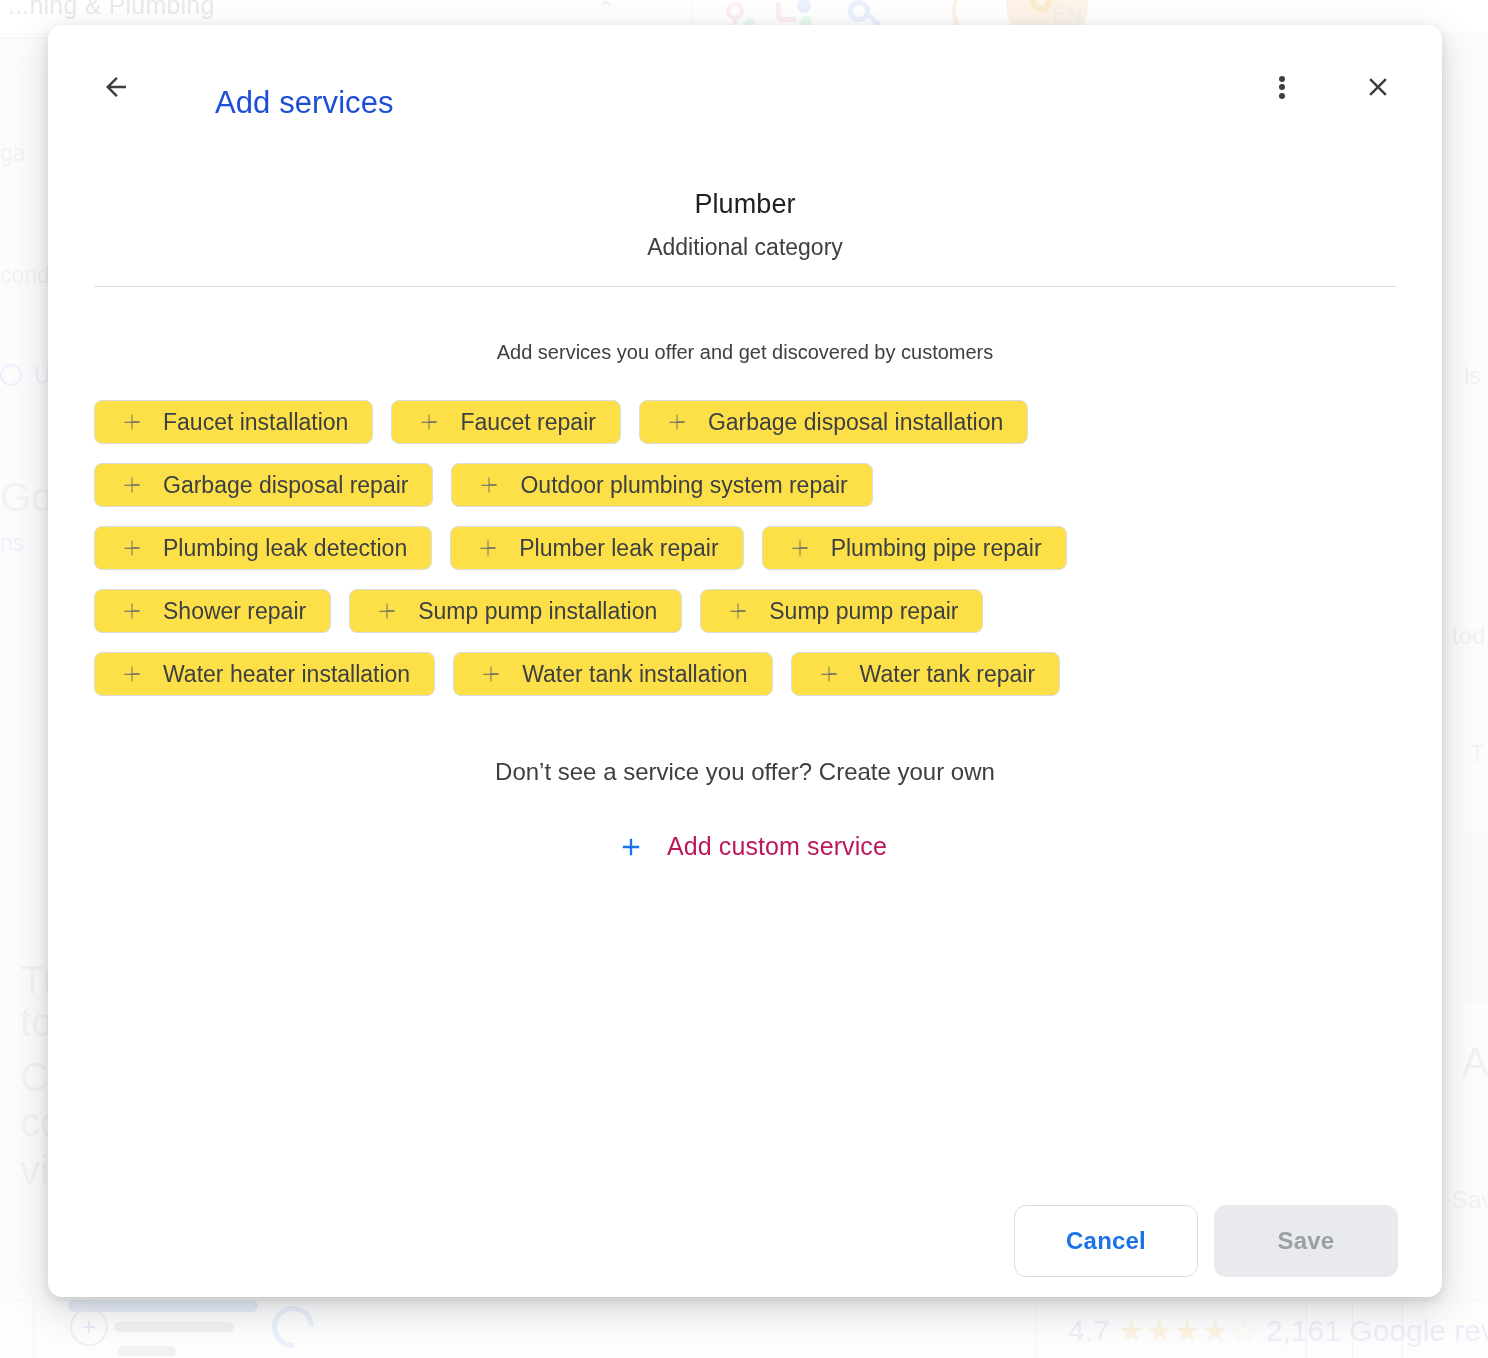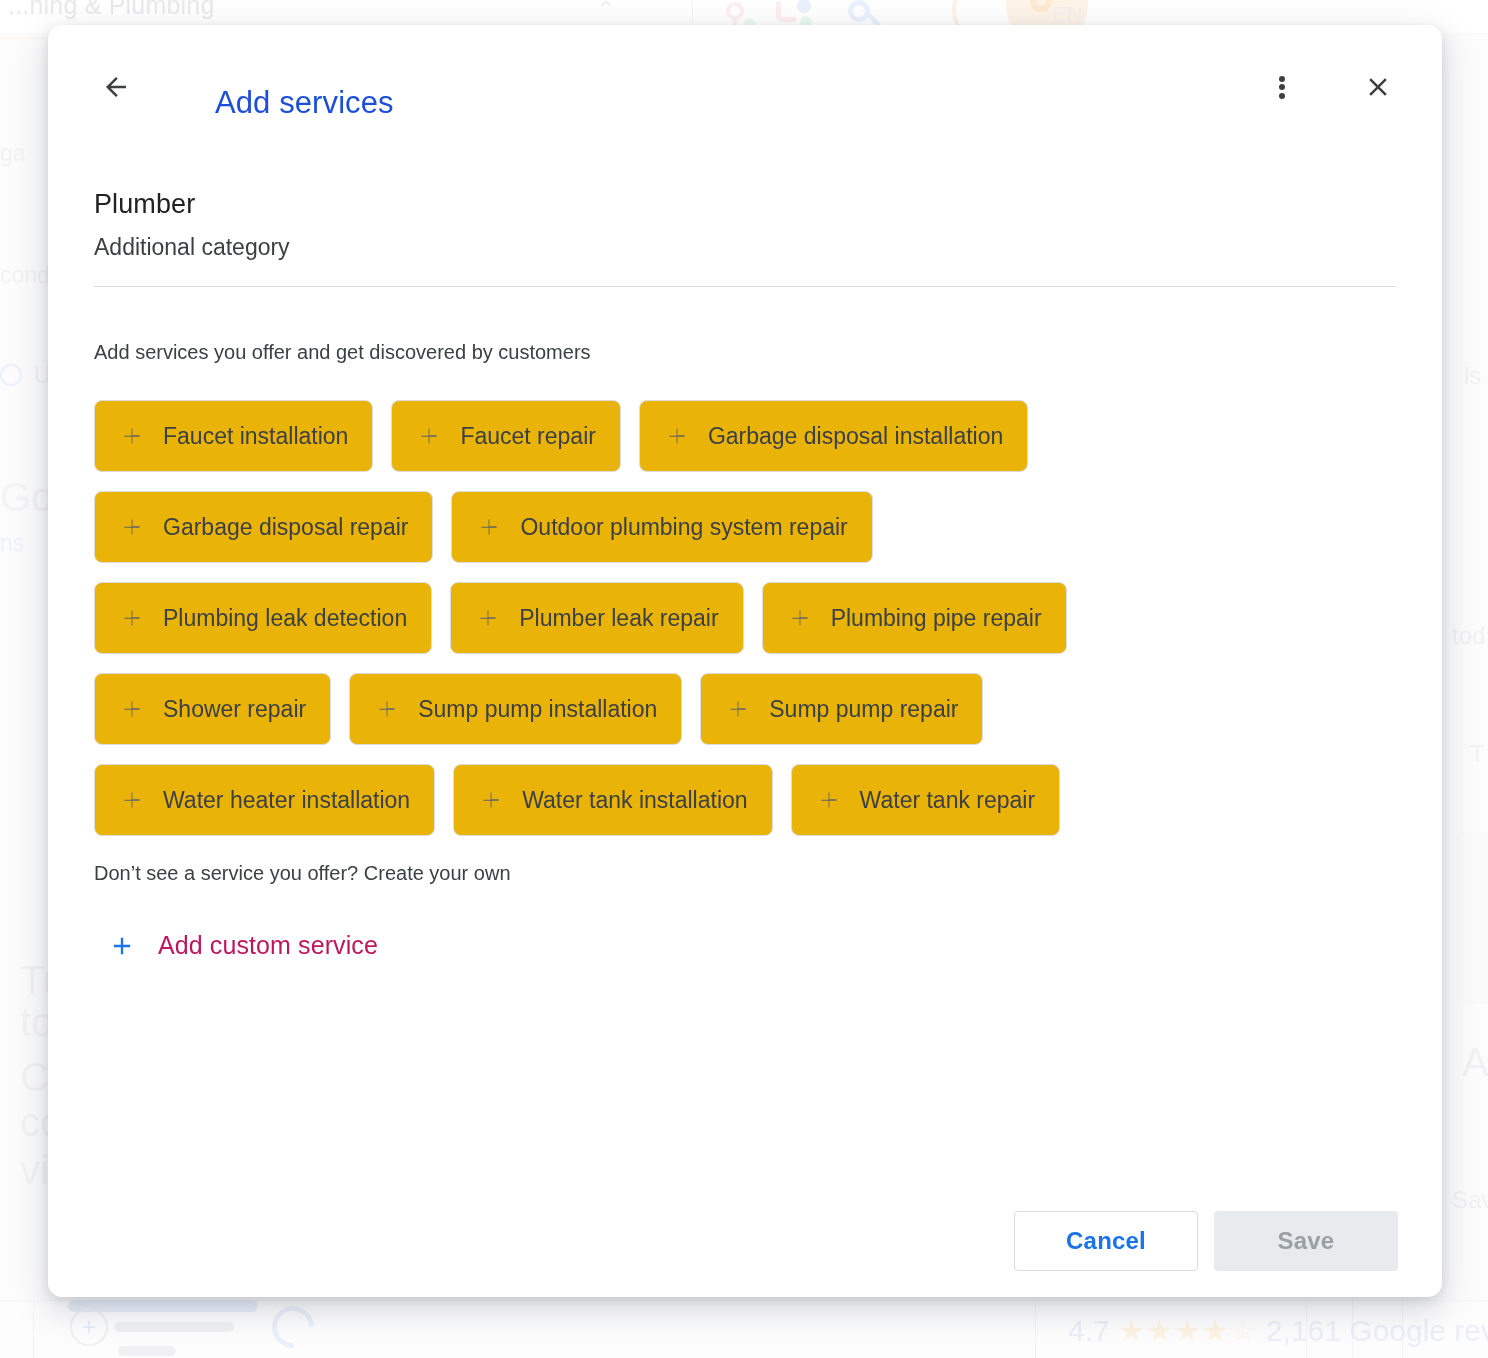--- a/index.html
+++ b/index.html
@@ -178,20 +178,21 @@
   }
   .kebab-dot {
     width: 6px; height: 6px;
     background: #3c4043;
     border-radius: 50%;
     margin: 2.5px 0;
   }
 
   .dlg-body {
     padding: 0 46px;
+    text-align: center;
   }
   .cat-name {
     font-size: 27px;
     color: #202124;
     margin-top: 46px;
     letter-spacing: .1px;
   }
   .cat-sub {
     font-size: 23px;
     color: #3c4043;
@@ -210,42 +211,42 @@
 
   .chip-rows { margin-top: 36px; }
   .chip-row {
     display: flex;
     gap: 18px;
     margin-bottom: 19px;
   }
   .chip {
     display: inline-flex;
     align-items: center;
-    height: 72px;
+    height: 44px;
     padding: 0 24px;
     border: 1px solid #dadce0;
     border-radius: 8px;
-    background: #eab308;
+    background: #fde047;
     cursor: pointer;
     white-space: nowrap;
   }
   .chip .plus {
     flex: none;
     margin-right: 18px;
     display: block;
   }
   .chip .chip-label {
     font-size: 23px;
     color: #3c4043;
   }
 
   .create-own {
-    font-size: 20px;
+    font-size: 24px;
     color: #3c4043;
-    margin-top: 26px;
+    margin-top: 62px;
   }
   .add-custom {
     display: inline-flex;
     align-items: center;
     margin-top: 46px;
     margin-left: 14px;
     cursor: pointer;
   }
   .add-custom .plus { margin-right: 22px; display: block; }
   .add-custom .add-label {
@@ -259,23 +260,23 @@
     position: absolute;
     left: 0; right: 0; bottom: 0;
     height: 112px;
     display: flex;
     align-items: center;
     justify-content: flex-end;
     gap: 16px;
     padding-right: 44px;
   }
   .btn {
-    height: 60px;
+    height: 72px;
     min-width: 184px;
-    border-radius: 4px;
+    border-radius: 12px;
     font-size: 24px;
     font-weight: bold;
     display: flex;
     align-items: center;
     justify-content: center;
     letter-spacing: .2px;
     text-align: right;
   }
   .btn-cancel {
     border: 1px solid #dadce0;

